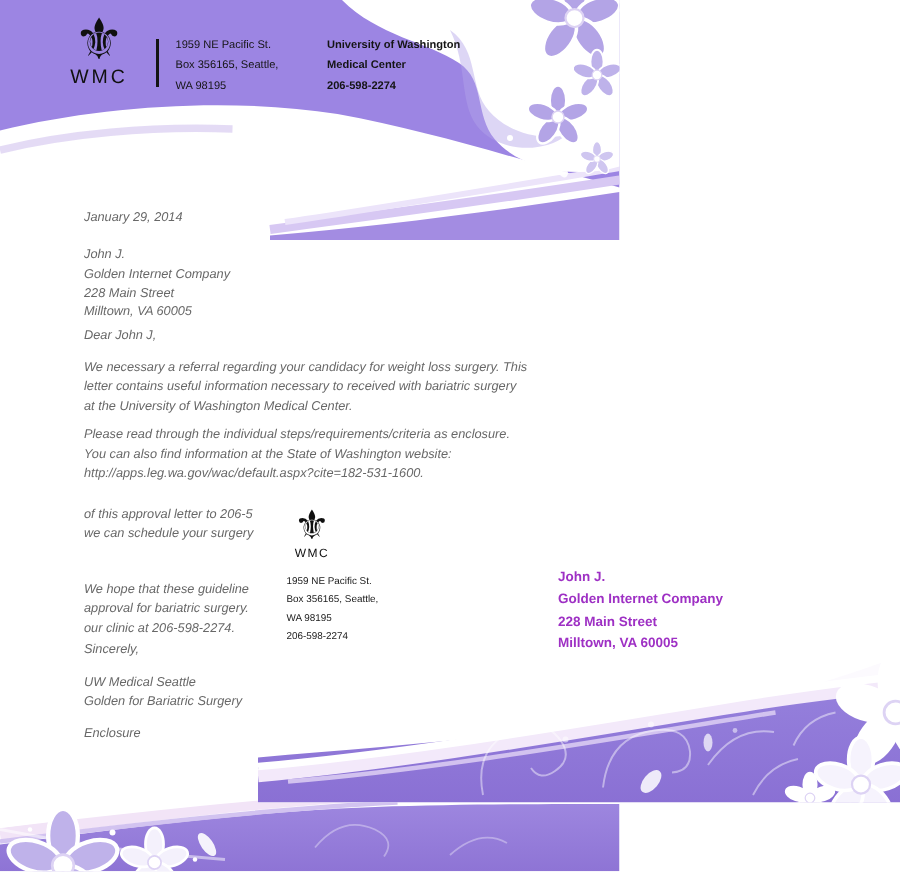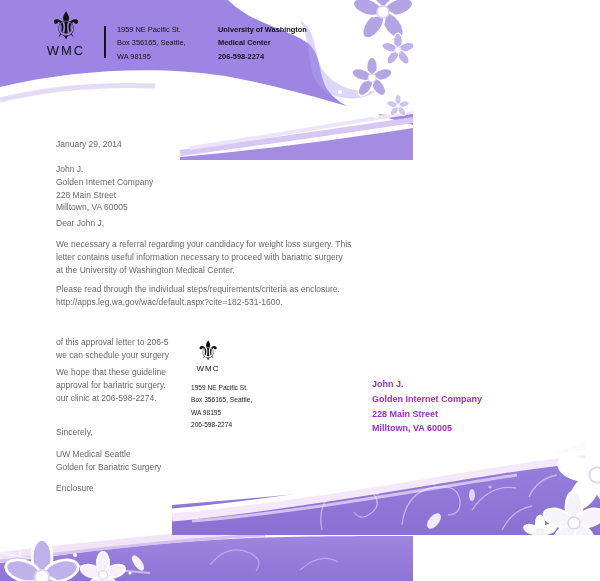--- a/index.html
+++ b/index.html
@@ -12,21 +12,21 @@
   .bottom-art { position:absolute; left:0; top:495px; display:block; }
 
   .lh-logo { position:absolute; left:44px; top:6px; width:44px; text-align:center; color:#101010; }
   .lh-fleur { display:block; font-family:"DejaVu Sans", sans-serif; font-size:38px; line-height:40px; }
   .lh-wmc   { display:block; font-size:13px; letter-spacing:2px; margin-top:-3px; }
   .lh-divider { position:absolute; left:104px; top:26px; width:2px; height:32px; background:#141414; }
   .lh-col { position:absolute; top:23px; font-size:7.4px; line-height:13.4px; color:#141414; white-space:nowrap; }
   .col1 { left:117px; }
   .col2 { left:218px;font-weight:bold; }
 
-  .body-block { position:absolute; left:56px; color:#686868; font-size:8.5px; line-height:12.8px; white-space:nowrap; }
+  .body-block { position:absolute; left:56px; color:#686868; font-size:8.5px; line-height:12.8px; white-space:nowrap;font-style:italic; }
 
   
   .envelope { position:absolute; left:172px; top:325px; width:428px; height:210px; background:#fff; }
   .env-art { position:absolute; left:0; top:0; display:block; }
   .env-logo { position:absolute; left:16px; top:12px; width:40px; text-align:center; color:#101010; }
   .env-fleur { display:block; font-family:"DejaVu Sans", sans-serif; font-size:27px; line-height:28px; }
   .env-wmc   { display:block; font-size:8px; letter-spacing:1px; margin-top:-1px; }
   .env-return { position:absolute; left:19px; top:57px; font-size:6.6px; line-height:12.3px; color:#1a1a1a; white-space:nowrap; }
   .env-recipient { position:absolute; left:200px; top:52px; font-size:9px; line-height:14.8px; font-weight:bold; color:#9e30c4; white-space:nowrap; }
 </style>
@@ -107,35 +107,36 @@
       <div>John J.</div>
       <div>Golden Internet Company</div>
       <div>228 Main Street</div>
       <div>Milltown, VA 60005</div>
     </div>
 
     <div class="body-block" style="top:217px">Dear John J,</div>
 
     <div class="body-block" style="top:238px">
       <div>We necessary a referral regarding your candidacy for weight loss surgery. This</div>
-      <div>letter contains useful information necessary to proceed with bariatric surgery</div>
+      <div>letter contains useful information necessary to received with bariatric surgery</div>
       <div>at the University of Washington Medical Center.</div>
     </div>
 
     <div class="body-block" style="top:283px">
       <div>Please read through the individual steps/requirements/criteria as enclosure.</div>
+      <div>You can also find information at the State of Washington website:</div>
       <div>http://apps.leg.wa.gov/wac/default.aspx?cite=182-531-1600.</div>
     </div>
 
     <div class="body-block" style="top:336px">
       <div>of this approval letter to 206-5</div>
       <div>we can schedule your surgery</div>
     </div>
 
-    <div class="body-block" style="top:366px">
+    <div class="body-block" style="top:386px">
       <div>We hope that these guideline</div>
       <div>approval for bariatric surgery.</div>
       <div>our clinic at 206-598-2274.</div>
     </div>
 
     <div class="body-block" style="top:426px">Sincerely,</div>
 
     <div class="body-block" style="top:448px">
       <div>UW Medical Seattle</div>
       <div>Golden for Bariatric Surgery</div>

